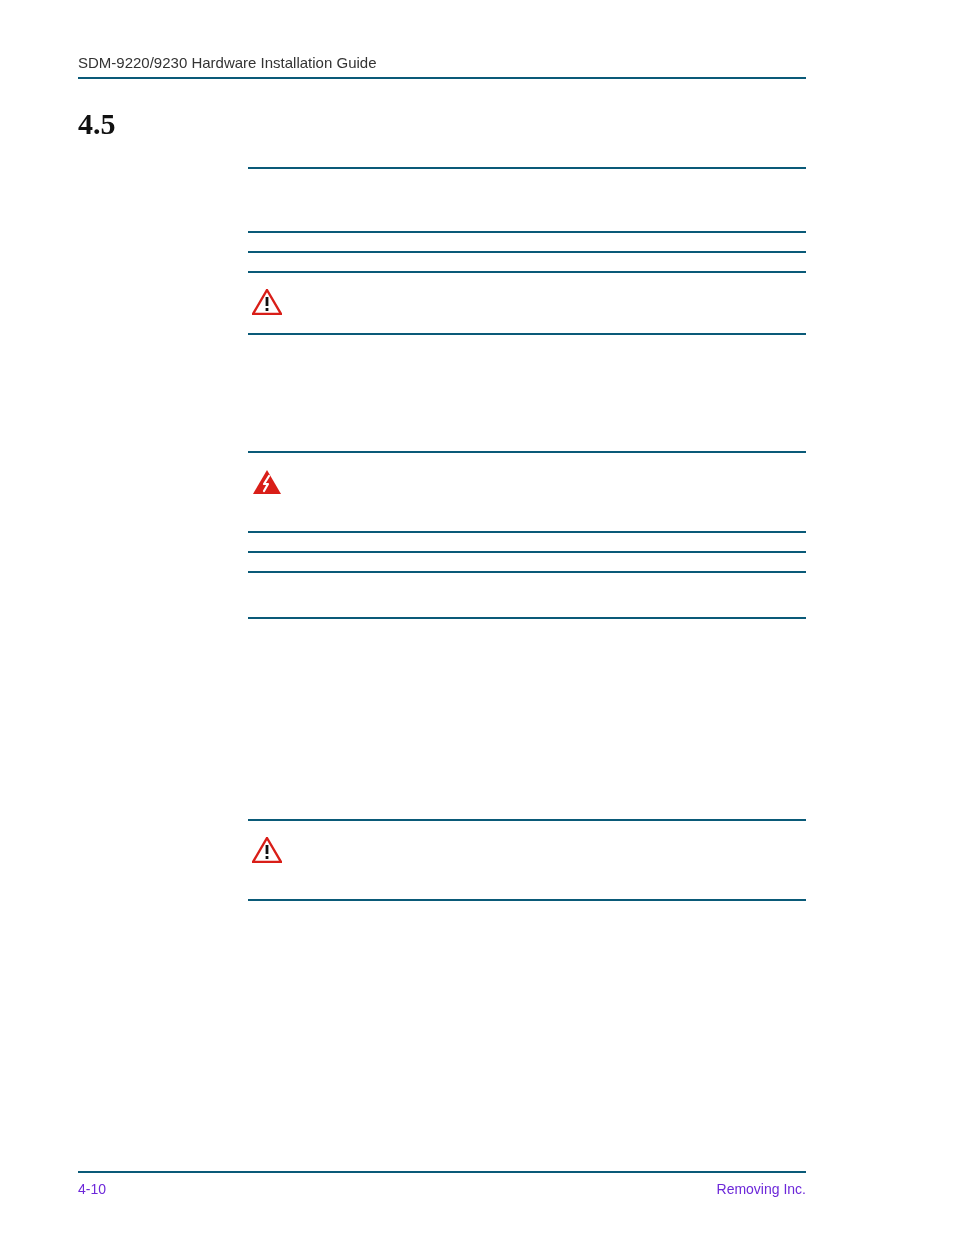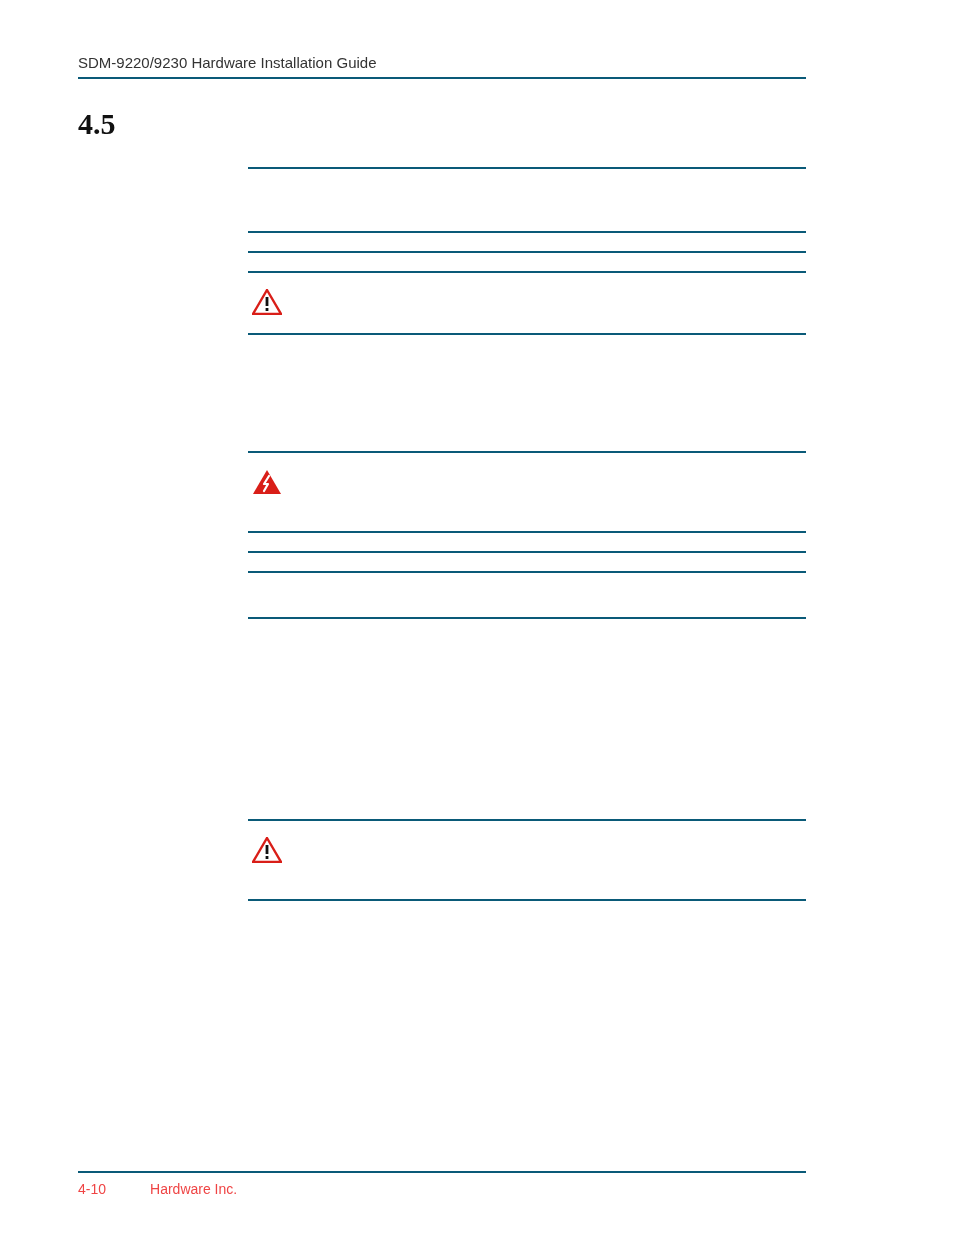--- a/index.html
+++ b/index.html
@@ -11,21 +11,21 @@
   .content { margin-left: 170px; }
   .rule { border: none; border-top: 2px solid #0a5a78; height: 0; }
   .block-with-icon { position: relative; padding-left: 0; margin-top: 12px; margin-bottom: 12px; min-height: 36px; }
   .icon { position: absolute; left: 4px; top: 4px; }
   .gap-sm { height: 18px; }
   .gap-md { height: 44px; }
   .gap-lg { height: 72px; }
   .gap-xl { height: 200px; }
   .footer { position: absolute; left: 78px; right: 78px; bottom: 38px; }
   .footer-rule { border: none; border-top: 2px solid #0a5a78; margin-bottom: 8px; }
-  .footer-row { display: flex; justify-content: flex-start; font-family: Arial, Helvetica, sans-serif; font-size: 14px; color: #ef4444; gap: 44px; }
+  .footer-row { display: flex; justify-content: space-between; font-family: Arial, Helvetica, sans-serif; font-size: 14px; color: #6d28d9; gap: 44px; }
   svg { display: block; }
 </style>
 </head>
 <body>
 
 <div class="page">
 
   <div class="running-head">SDM-9220/9230 Hardware Installation Guide</div>
   <hr class="hr-top">
 
@@ -98,17 +98,17 @@
     </div>
     <div class="gap-sm"></div>
     <hr class="rule">
 
   </div>
 
   <div class="footer">
     <hr class="footer-rule">
     <div class="footer-row">
       <span>4-10</span>
-      <span>Hardware Inc.</span>
+      <span>Removing Inc.</span>
     </div>
   </div>
 
 </div>
 
 </body></html>

